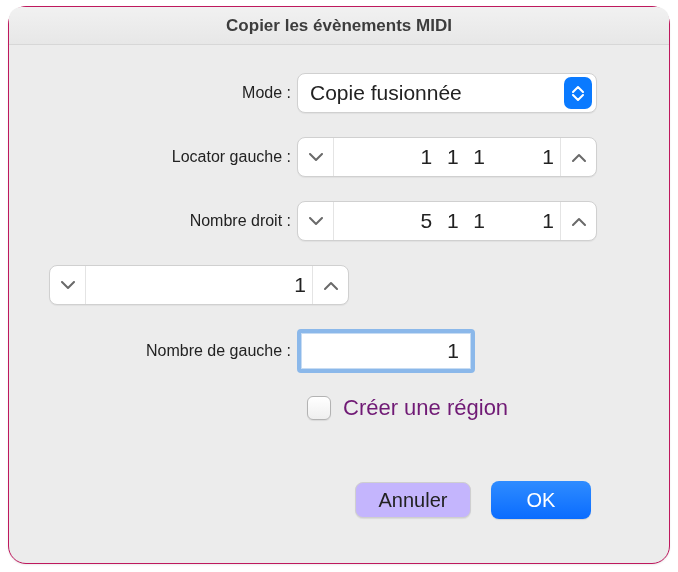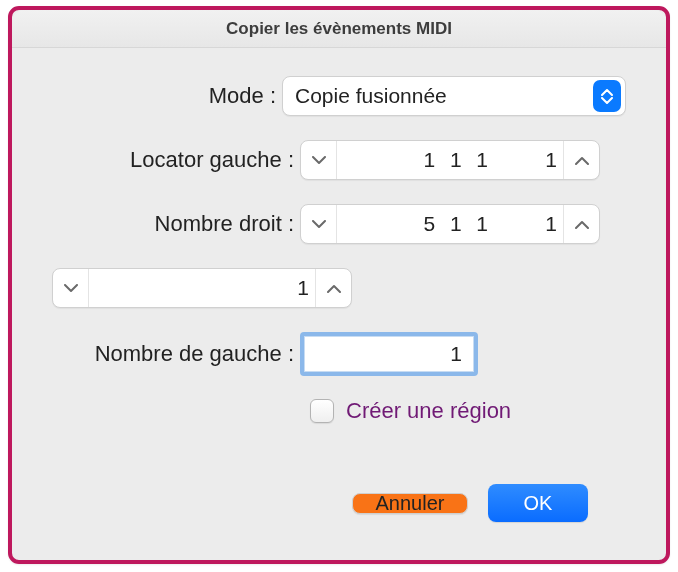--- a/index.html
+++ b/index.html
@@ -8,22 +8,22 @@
     font-family: -apple-system, "Helvetica Neue", Helvetica, Arial, sans-serif;
     background: #fff;
     width: 678px;
     height: 572px;
     position: relative;
   }
   .window {
     position: absolute;
     left: 8px; top: 6px;
     width: 662px; height: 558px;
-    border: 4px solid #be185d;
-    border-radius: 11px;
+    border: 1px solid #be185d;
+    border-radius: 18px;
     background: #ececec;
     box-shadow: 0 1px 2px rgba(0,0,0,0.08);
     display: flex;
     flex-direction: column;
   }
   .titlebar {
     height: 38px;
     line-height: 38px;
     text-align: center;
     font-size: 17px;
@@ -39,31 +39,31 @@
     padding: 28px 40px 0 40px;
   }
   .row {
     display: flex;
     align-items: center;
     margin-bottom: 24px;
   }
   .label {
     width: 248px;
     text-align: right;
-    font-size: 22px;
+    font-size: 16px;
     color: #222;
     padding-right: 6px;
   }
   .field { flex: 0 0 auto; }
   
   .popup {
     display: flex;
     align-items: center;
     justify-content: space-between;
-    width: 344px;
+    width: 300px;
     height: 40px;
     background: #fff;
     border: 1px solid #d0d0d0;
     border-radius: 8px;
     padding: 0 4px 0 12px;
     font-size: 21px;
     color: #222;
     box-shadow: 0 1px 1px rgba(0,0,0,0.05);
   }
   .popup-arrows {
@@ -148,24 +148,24 @@
   .footer {
     display:flex;
     justify-content:flex-end;
     align-items:center;
     gap: 20px;
     padding: 0 38px 30px 0;
     margin-top: 60px;
   }
   .btn-std {
     min-width: 116px;
-    height: 21px;
+    height: 36px;
     border-radius: 8px;
     border: 1px solid #cfcfcf;
-    background: #f97316;
+    background: #c4b5fd;
     box-shadow: 0 1px 1px rgba(0,0,0,0.08);
     font-size: 20px;
     color: #222;
     display:flex; align-items:center; justify-content:center;
     padding: 0 18px;
   }
   .btn-primary {
     min-width: 100px;
     height: 38px;
     border-radius: 8px;

